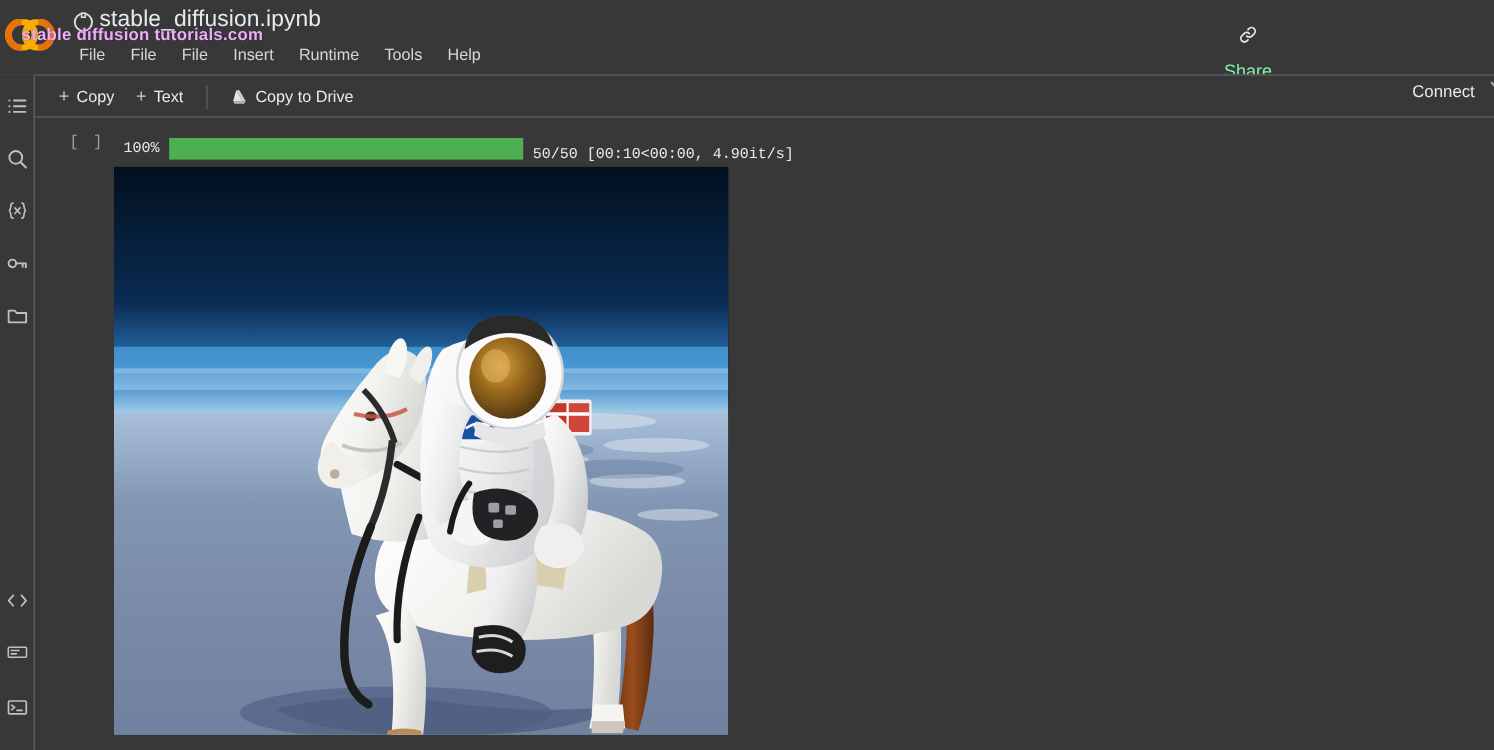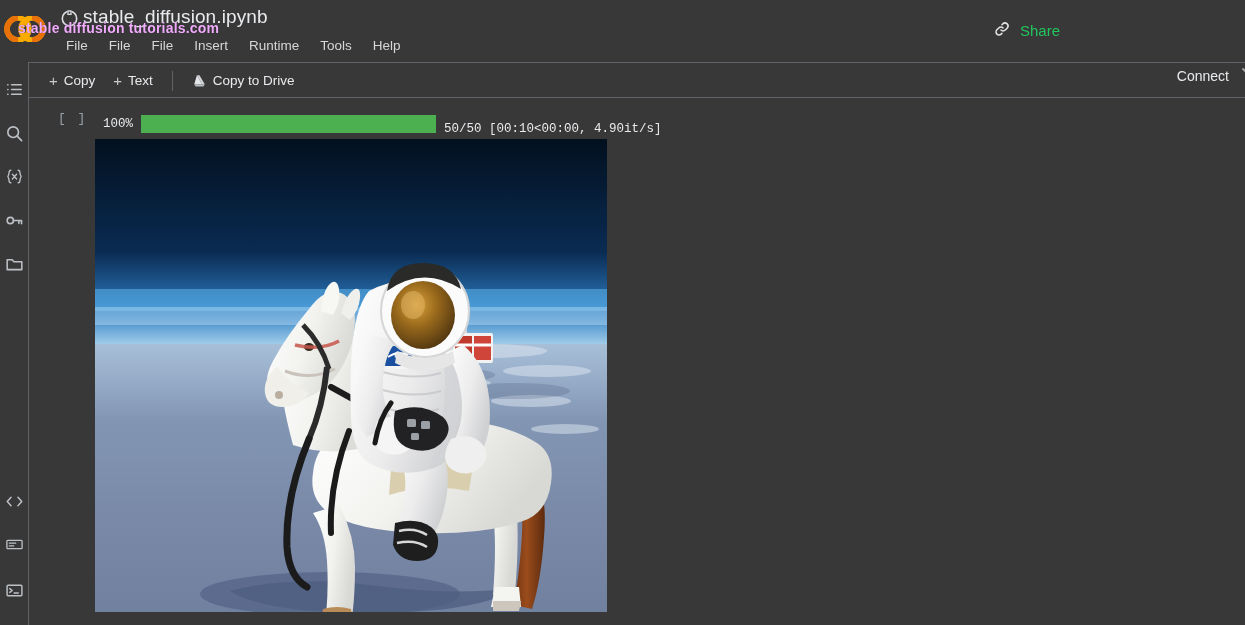--- a/index.html
+++ b/index.html
@@ -45,22 +45,22 @@
   }
   .menu-item {
     font-size: 13.5px; color: #d6d7d9;
     padding: 2px 8px; border-radius: 3px;
     cursor: pointer; white-space: nowrap;
   }
 
   .share-btn {
     position: absolute; right: 12px; top: 17px;
     display: flex; align-items: center; gap: 9px;
-    font-size: 15px; color: #22c55e;
-    padding: 3px 6px; border-radius: 16px; cursor: pointer;
+    font-size: 15px; color: #86efac;
+    padding: 3px 6px; border-radius: 16px; cursor: pointer; flex-direction: column;
   }
   .share-btn svg { width: 18px; height: 18px; }
 
   
   .toolbar {
     position: absolute; left: 0; top: 62px;
     width: 1245px; height: 36px;
     background: #383838;
     border-top: 1px solid #5f6368;
     border-bottom: 1px solid #5f6368;

